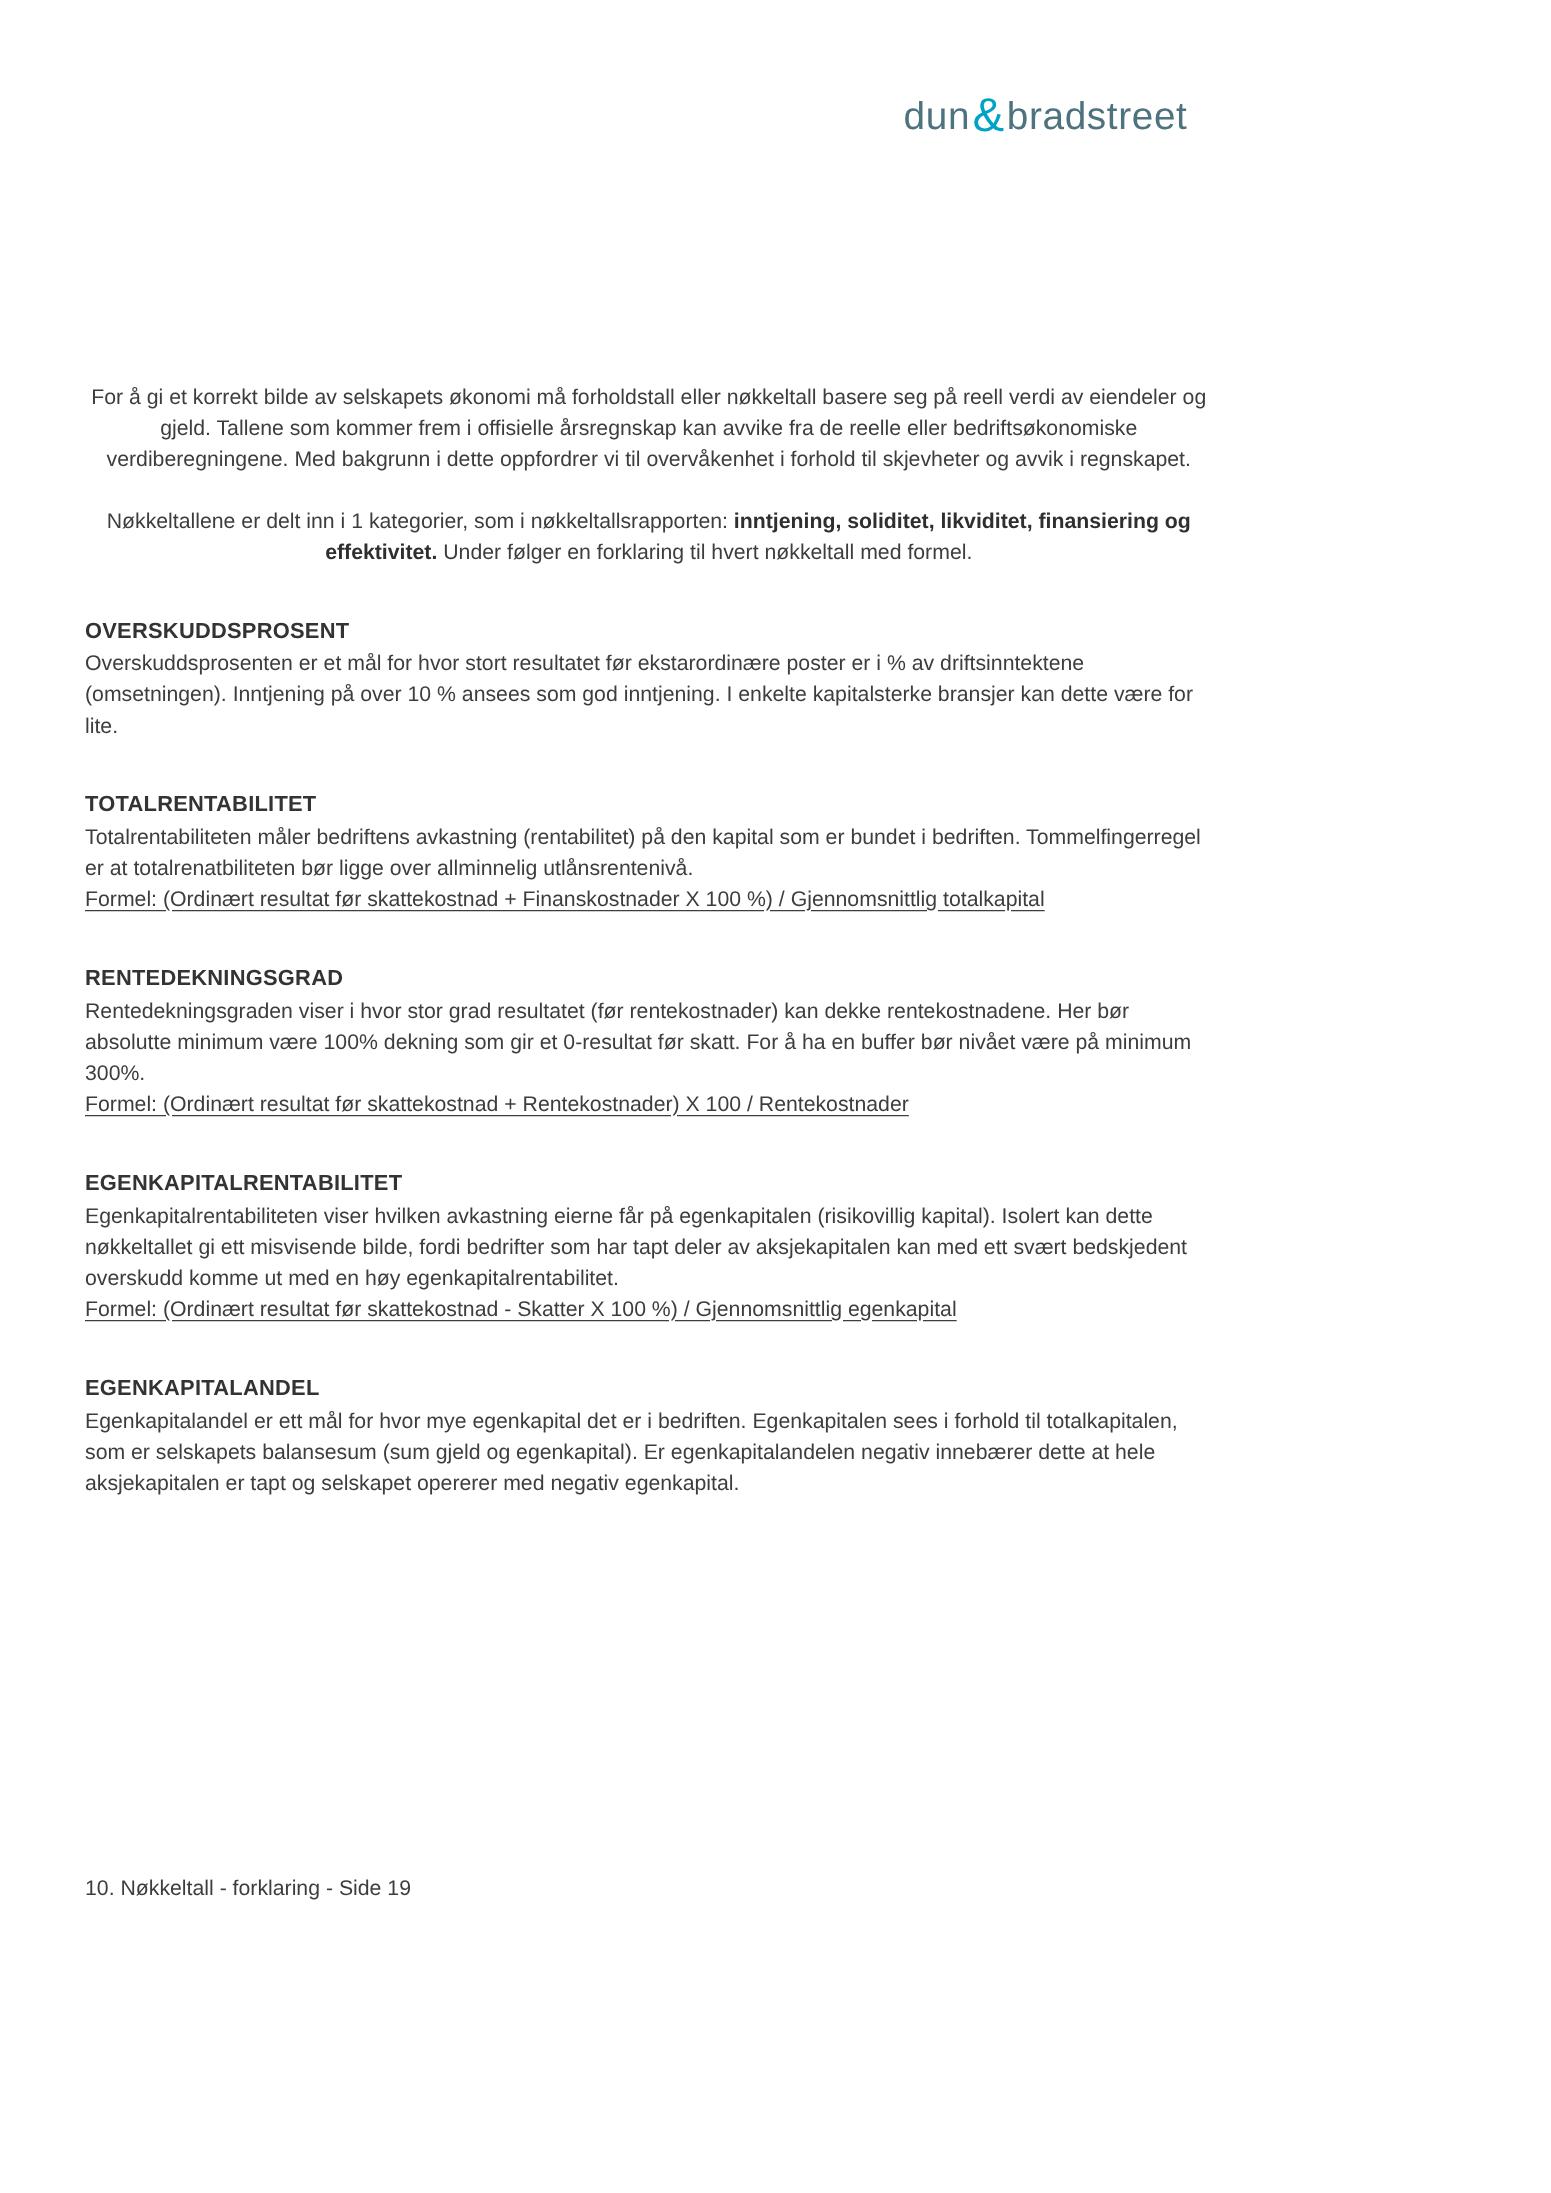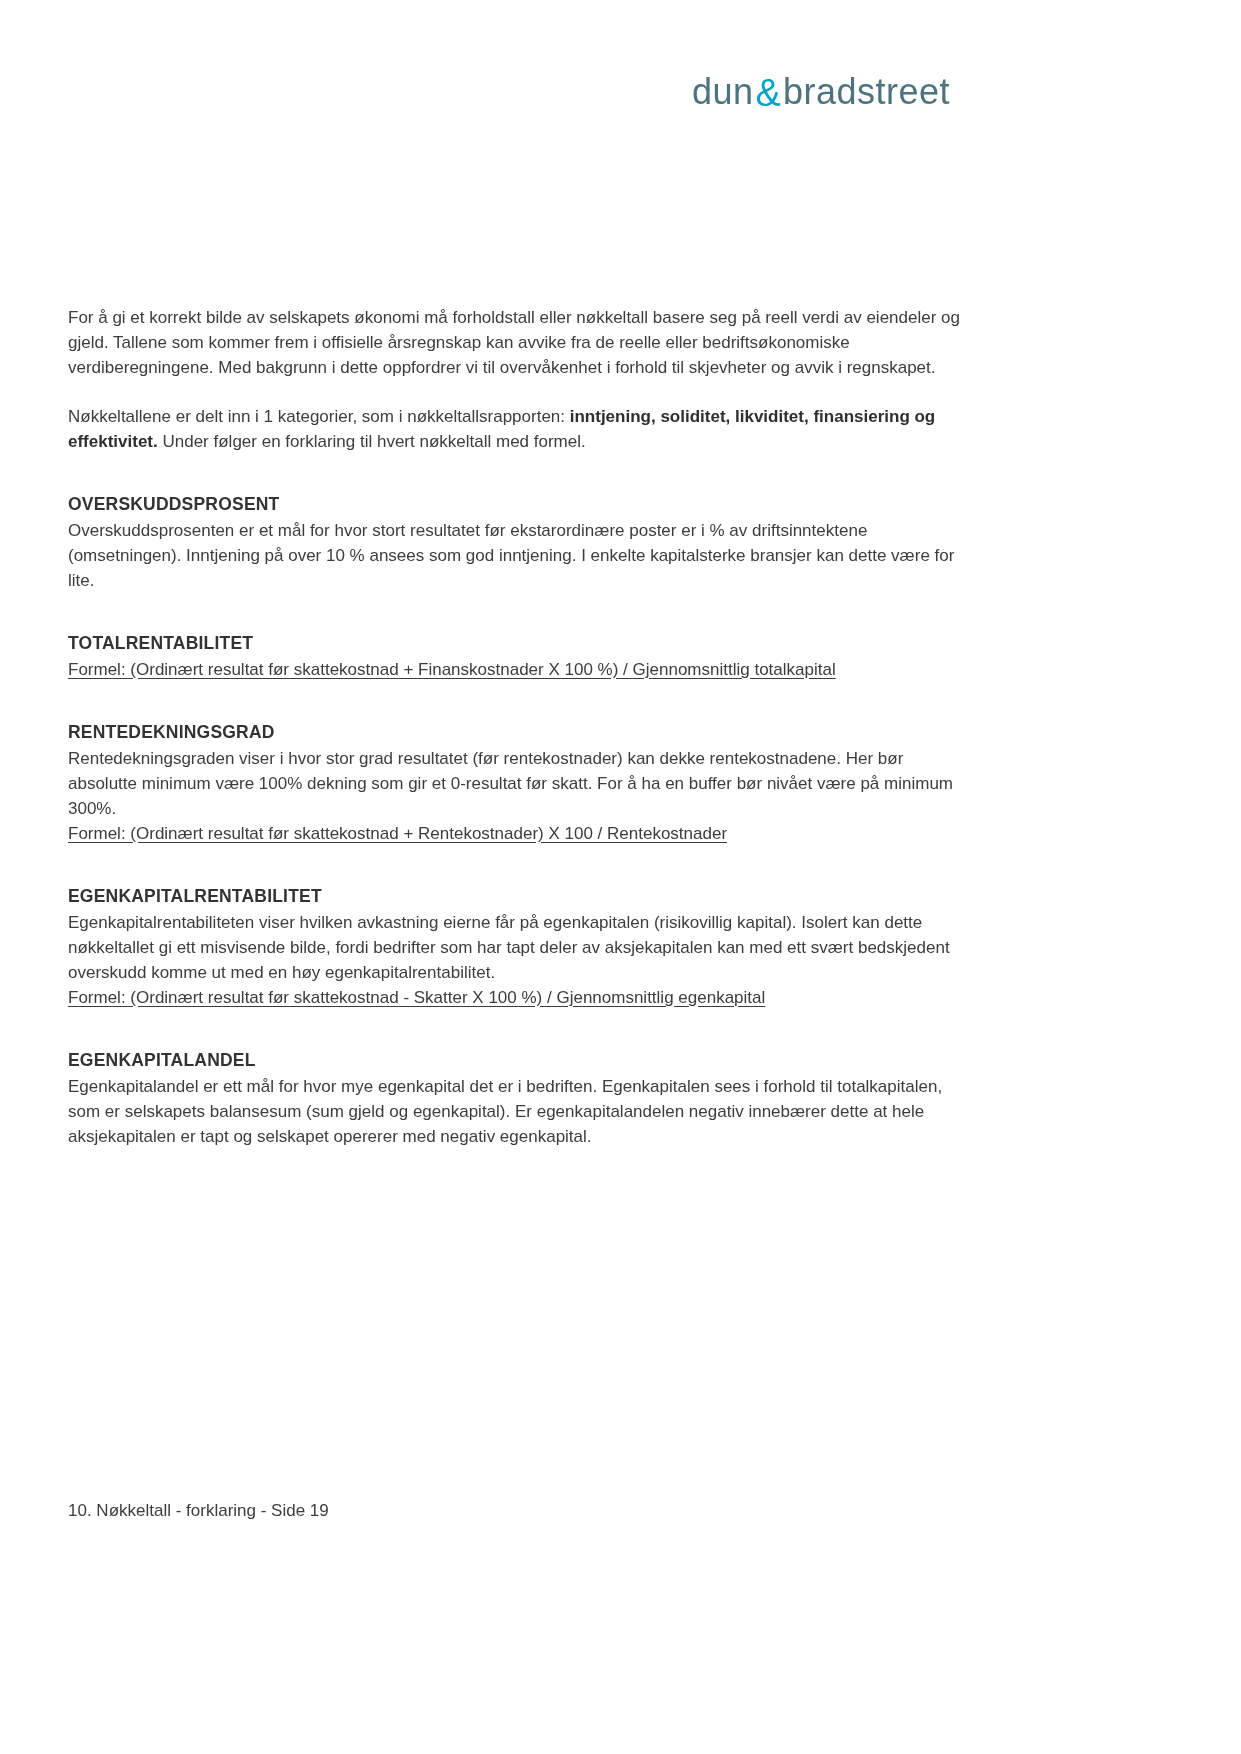--- a/index.html
+++ b/index.html
@@ -17,21 +17,21 @@
   
   .logo {
     position: absolute;
     top: 70px;
     right: 291px;
     display: flex;
     align-items: baseline;
     white-space: nowrap;
   }
   .logo .word {
-    font-size: 36px;
+    font-size: 31px;
     font-weight: 400;
     color: #4e737f;
     letter-spacing: 0.5px;
   }
   .logo .amp {
     font-size: 38px;
     font-weight: 400;
     color: #00a3c8;
     margin: 0 2px;
     position: relative;
@@ -61,21 +61,21 @@
   
   .content {
     position: absolute;
     left: 68px;
     top: 305px;
     width: 902px;
     font-size: 17px;
     line-height: 25px;
     color: #3d3d3d;
   }
-  .intro-p { margin-bottom: 24px; }
+  .intro-p { margin-bottom: 24px; text-align: center; }
   .intro-p strong { font-weight: bold; color: #2f2f2f; }
 
   .kpi-section { margin-top: 38px; }
   .sec-heading {
     font-size: 17.5px;
     font-weight: bold;
     color: #333333;
     letter-spacing: 0.2px;
     margin-bottom: 1px;
     line-height: 25px;
@@ -115,20 +115,21 @@
 
     <p class="intro-p"><span>Nøkkeltallene er delt inn i 1 kategorier, som i nøkkeltallsrapporten: </span><strong>inntjening, soliditet, likviditet, finansiering og effektivitet.</strong><span> Under følger en forklaring til hvert nøkkeltall med formel.</span></p>
 
     <section class="kpi-section">
       <h2 class="sec-heading">OVERSKUDDSPROSENT</h2>
       <p class="sec-body">Overskuddsprosenten er et mål for hvor stort resultatet før ekstarordinære poster er i % av driftsinntektene (omsetningen). Inntjening på over 10 % ansees som god inntjening. I enkelte kapitalsterke bransjer kan dette være for lite.</p>
     </section>
 
     <section class="kpi-section">
       <h2 class="sec-heading">TOTALRENTABILITET</h2>
+      <p class="sec-body">Totalrentabiliteten måler bedriftens avkastning (rentabilitet) på den kapital som er bundet i bedriften. Tommelfingerregel er at totalrenatbiliteten bør ligge over allminnelig utlånsrentenivå.</p>
       <p class="sec-formula">Formel: (Ordinært resultat før skattekostnad + Finanskostnader X 100 %) / Gjennomsnittlig totalkapital</p>
     </section>
 
     <section class="kpi-section">
       <h2 class="sec-heading">RENTEDEKNINGSGRAD</h2>
       <p class="sec-body">Rentedekningsgraden viser i hvor stor grad resultatet (før rentekostnader) kan dekke rentekostnadene. Her bør absolutte minimum være 100% dekning som gir et 0-resultat før skatt. For å ha en buffer bør nivået være på minimum 300%.</p>
       <p class="sec-formula">Formel: (Ordinært resultat før skattekostnad + Rentekostnader) X 100 / Rentekostnader</p>
     </section>
 
     <section class="kpi-section">

